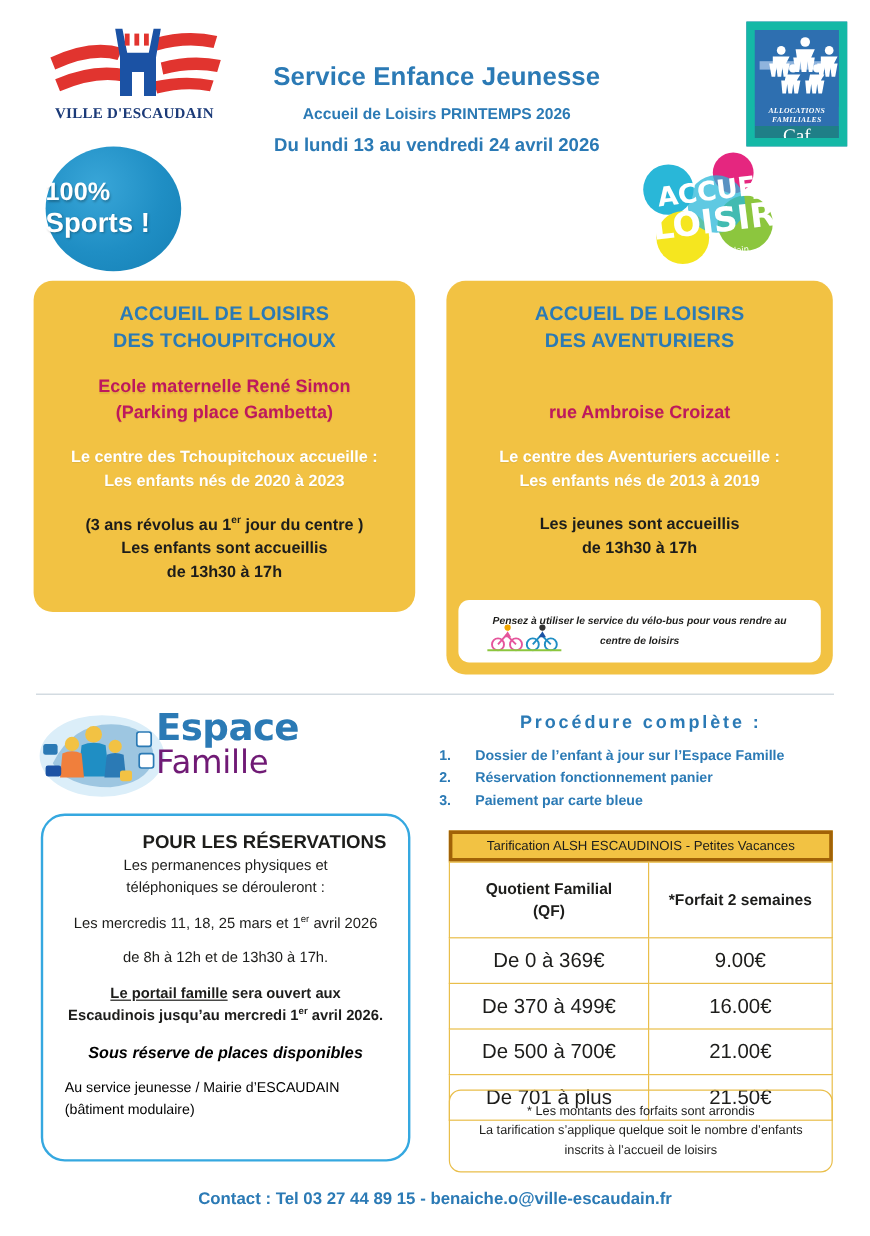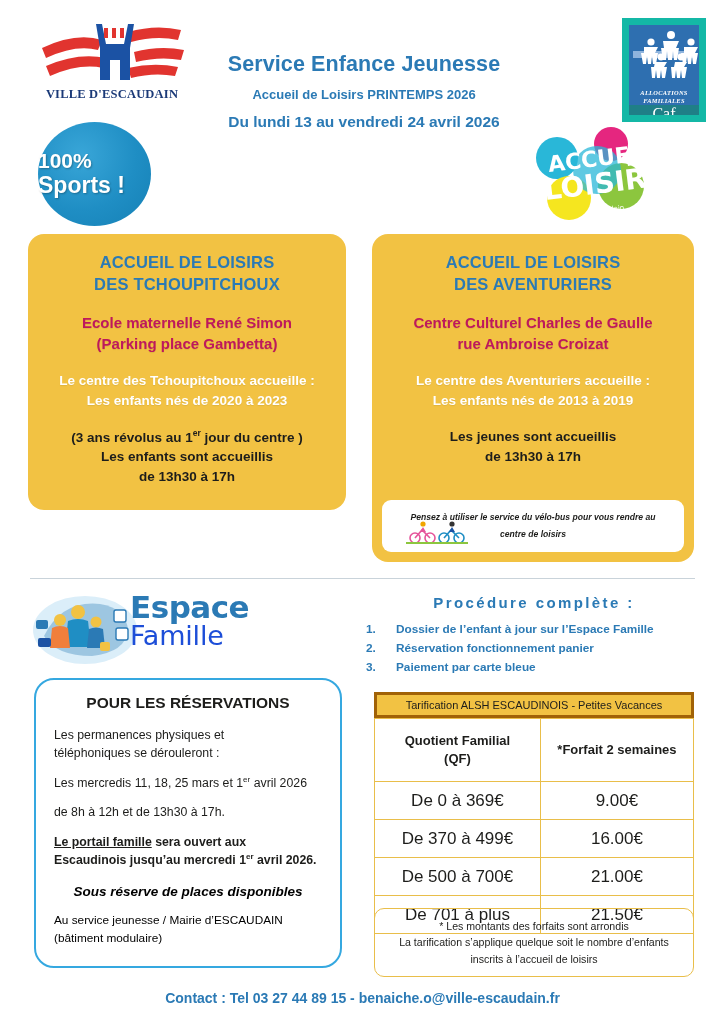--- a/index.html
+++ b/index.html
@@ -114,35 +114,35 @@
   }
 
   
   .ef-logo { position: absolute; left: 30px; top: 590px; width: 250px; height: 76px; }
   .ef-words { position: absolute; left: 130px; top: 592px; }
   .ef-words .w1 {
     font-size: 31px; font-weight: bold; color: #2b7ab5; line-height: .98;
     letter-spacing: -.5px; font-family: "DejaVu Sans", sans-serif;
   }
   .ef-words .w2 {
-    font-size: 27px; color: #1d4ed8; line-height: 1.02; letter-spacing: -.2px;
+    font-size: 27px; color: #701a75; line-height: 1.02; letter-spacing: -.2px;
     font-family: "DejaVu Sans", sans-serif;
   }
 
   .resa-box {
     position: absolute; left: 34px; top: 678px; width: 308px; height: 290px;
     border: 2px solid #35a8e0; border-radius: 20px;
     padding: 14px 18px; background: #ffffff;
   }
   .resa-title {
-    text-align: center; font-size: 15.5px; font-weight: bold; color: #1d1d1b;
-    margin-bottom: 14px;
+    text-align: right; font-size: 15.5px; font-weight: bold; color: #1d1d1b;
+    margin-bottom: 0;
   }
   .resa-box p {
-    font-size: 12.3px; color: #1d1d1b; line-height: 1.5; margin-bottom: 11px;
+    font-size: 12.3px; color: #1d1d1b; line-height: 1.5; margin-bottom: 11px; text-align: center;
   }
   .resa-box sup { font-size: 8px; vertical-align: super; }
   .resa-portal { font-weight: bold; }
   .resa-portal .u { text-decoration: underline; }
   .resa-reserve {
     font-size: 13.5px; font-weight: bold; font-style: italic; text-align: center;
     margin: 14px 0 13px;
   }
   .resa-foot { font-size: 11.8px; line-height: 1.52; }
 
@@ -278,21 +278,21 @@
       <span>Les enfants sont accueillis</span><br>
       <span>de 13h30 à 17h</span>
     </div>
   </div>
 
   <div class="card card-right">
     <h2>
       <span>ACCUEIL DE LOISIRS</span><br><span>DES AVENTURIERS</span>
     </h2>
     <div class="venue">
-      <span>Centre Culturel Charles de Gaulle</span><br><span>rue Ambroise Croizat</span>
+      <br><span>rue Ambroise Croizat</span>
     </div>
     <div class="admit">
       <span>Le centre des Aventuriers accueille :</span><br><span>Les enfants nés de 2013 à 2019</span>
     </div>
     <div class="hours">
       <span>Les jeunes sont accueillis</span><br>
       <span>de 13h30 à 17h</span>
     </div>
 
     <div class="velobus">

